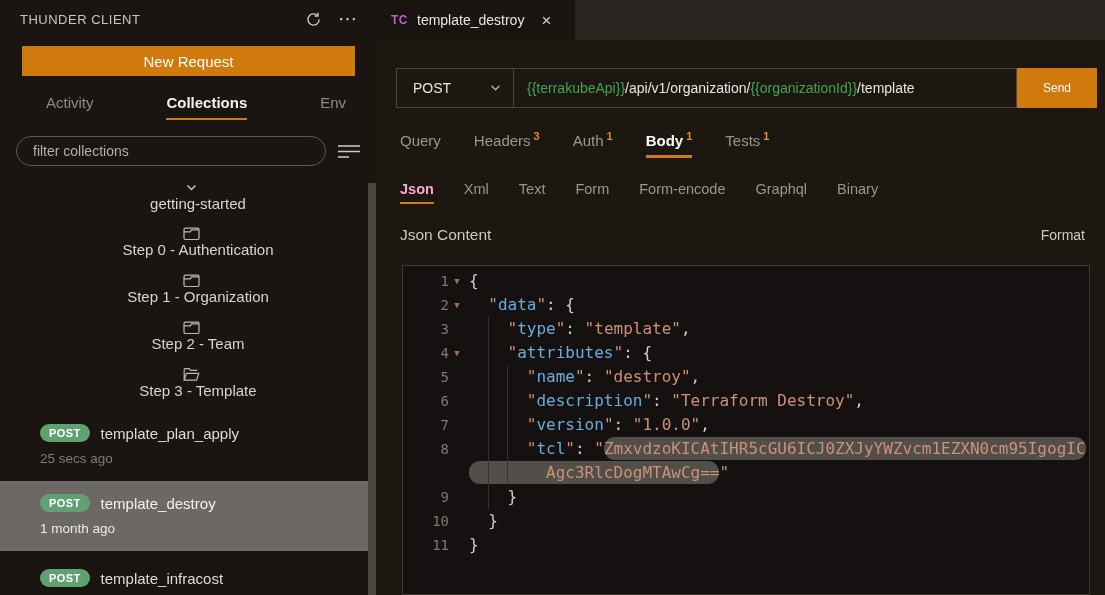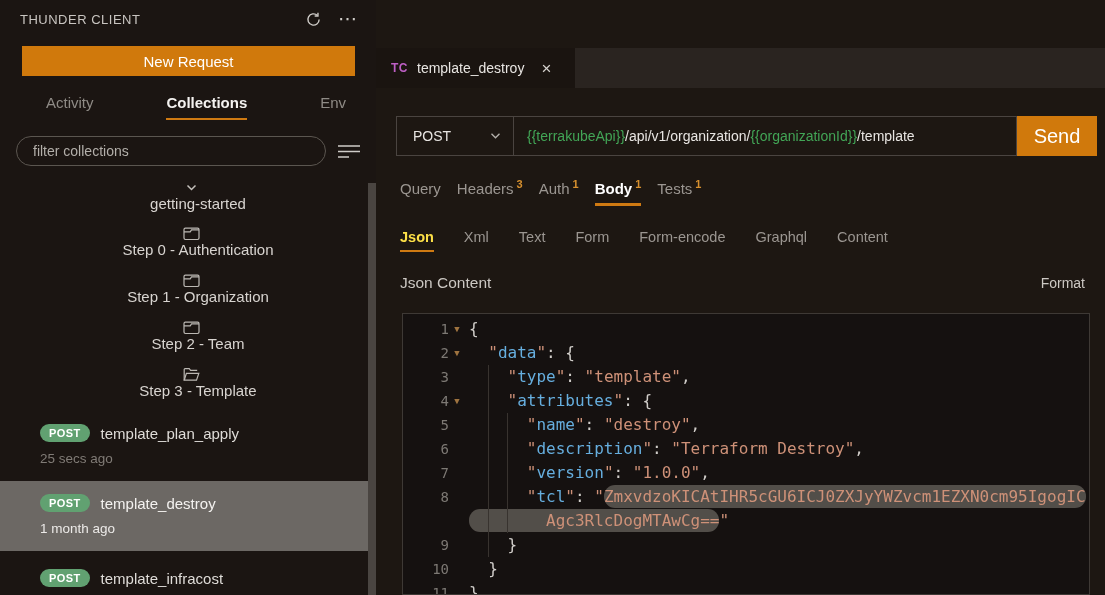--- a/index.html
+++ b/index.html
@@ -36,45 +36,45 @@
   .req-block{padding:6px 0 4px 40px;margin-top:8px;cursor:pointer;}
   .req-line{display:flex;align-items:center;height:26px;color:#dfdcd8;font-size:15px;}
   .badge{display:inline-block;background:#61a171;color:#fff;font-size:11px;font-weight:bold;
     letter-spacing:.4px;padding:3px 9px;border-radius:10px;margin-right:11px;}
   .req-time{color:#807b76;font-size:13.5px;margin-top:5px;height:20px;}
   .req-block.selected{background:#6c6864;padding:9px 0 10px 40px;margin-top:6px;}
   .req-block.selected .req-line{color:#f4f2f0;}
   .req-block.selected .req-time{color:#eceae8;}
 
   
-  .main{position:relative;flex:1;background:#1d1712;margin-top:48px;}
+  .main{position:relative;flex:1;background:#1d1712;}
   .tabbar{height:40px;background:#2a2420;display:flex;}
   .editor-tab{display:flex;align-items:center;background:#1a1410;padding:0 16px 0 15px;gap:9px;min-width:168px;cursor:pointer;}
   .tc-logo{color:#bd5fc4;font-weight:bold;font-size:12px;letter-spacing:.5px;}
   .tab-title{color:#e8e5e2;font-size:14px;padding-right:8px;}
   .tab-close{color:#d6d3cf;font-size:17px;line-height:17px;cursor:pointer;}
 
   .request-bar{display:flex;margin:28px 8px 0 20px;height:40px;}
   .method-url{flex:1;display:flex;border:1px solid #4a4440;align-items:stretch;background:#1d1712;}
   .method{width:88px;display:flex;align-items:center;justify-content:space-between;
     padding:0 12px 0 16px;border-right:1px solid #4a4440;color:#e8e5e2;font-size:14px;cursor:pointer;}
   .url{flex:1;display:flex;align-items:center;padding:0 13px;font-size:14px;color:#e8e5e2;
     white-space:nowrap;overflow:hidden;cursor:text;}
   .url .var{color:#42a556;}
-  .send{width:80px;border:none;background:#d0790c;color:#fff;font-size:20px;cursor:pointer;font-family:inherit;}
-
-  .req-tabs{display:flex;gap:16px;margin:24px 0 0 24px;}
+  .send{width:80px;border:none;background:#d0790c;color:#fff;font-size:12px;cursor:pointer;font-family:inherit;}
+
+  .req-tabs{display:flex;gap:33px;margin:24px 0 0 24px;}
   .req-tab{position:relative;color:#9b9691;font-size:15px;padding-bottom:9px;cursor:pointer;}
   .req-tab .cnt{color:#d6902f;font-size:11px;position:relative;top:-6px;margin-left:3px;font-weight:bold;}
   .req-tab.active{color:#ffffff;font-weight:bold;}
   .req-tab.active::after{content:"";position:absolute;left:0;right:0;bottom:0;height:3px;background:#cf7a12;}
 
   .body-tabs{display:flex;gap:30px;margin:23px 0 0 24px;}
   .body-tab{position:relative;color:#9b9691;font-size:14.5px;padding-bottom:7px;cursor:pointer;}
-  .body-tab.active{color:#fde047;font-weight:bold;}
+  .body-tab.active{color:#f9a8d4;font-weight:bold;}
   .body-tab.active::after{content:"";position:absolute;left:0;right:0;bottom:0;height:2px;background:#cf7a12;}
 
   .content-header{display:flex;justify-content:space-between;align-items:center;margin:22px 20px 0 24px;}
   .content-title{color:#ccc8c3;font-size:15.5px;}
   .format-btn{color:#ccc8c3;font-size:14px;cursor:pointer;}
 
   .editor{position:absolute;left:26px;right:15px;top:265px;bottom:0;border:1px solid #3e3935;
     background:#151110;font-family:"DejaVu Sans Mono",monospace;font-size:16px;line-height:24px;
     padding-top:3px;overflow:hidden;cursor:text;}
   .guide{position:absolute;width:1px;background:#38332f;}
@@ -220,21 +220,21 @@
         <div class="req-tab active"><span>Body</span><span class="cnt">1</span></div>
         <div class="req-tab"><span>Tests</span><span class="cnt">1</span></div>
       </div>
     <div class="body-tabs" id="body-tabs">
         <div class="body-tab active">Json</div>
         <div class="body-tab">Xml</div>
         <div class="body-tab">Text</div>
         <div class="body-tab">Form</div>
         <div class="body-tab">Form-encode</div>
         <div class="body-tab">Graphql</div>
-        <div class="body-tab">Content</div>
+        <div class="body-tab">Binary</div>
       </div>
 
     <div class="content-header">
       <span class="content-title">Json Content</span>
       <span class="format-btn">Format</span>
     </div>
 
     <div class="editor" id="editor">
       <div class="guide" style="left:85px;top:51px;height:192px;"></div>
       <div class="guide" style="left:104px;top:99px;height:120px;"></div>

